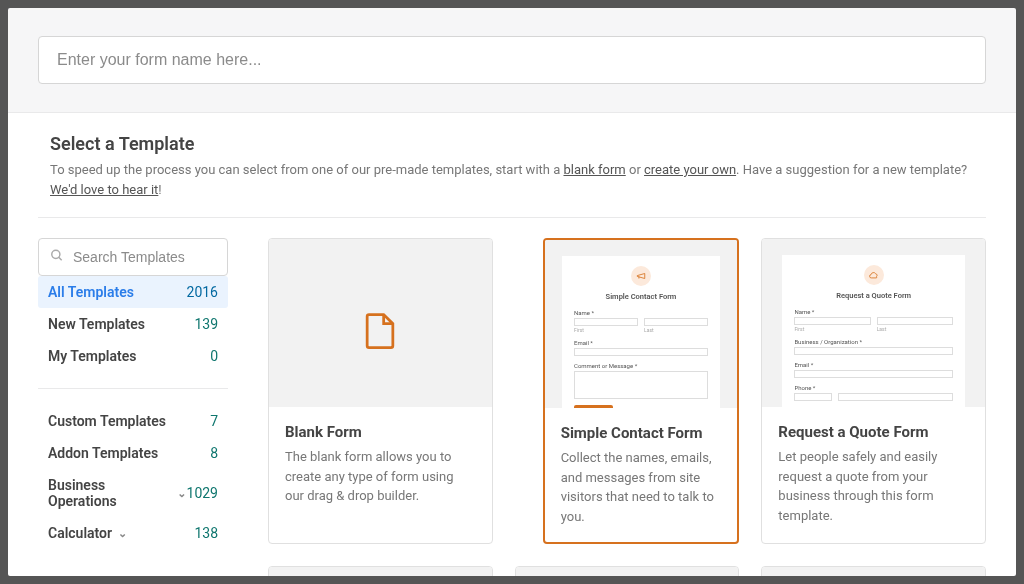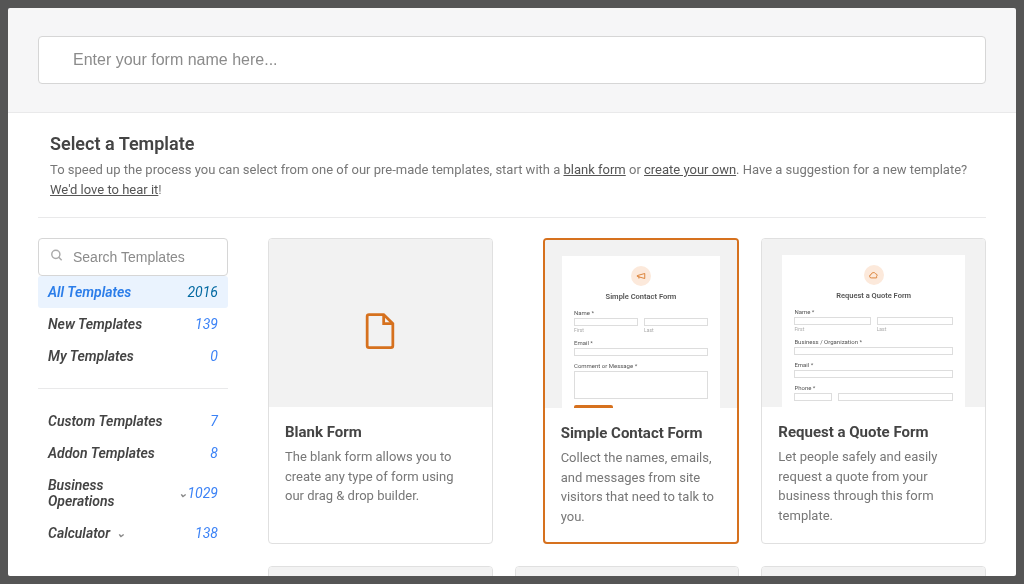--- a/index.html
+++ b/index.html
@@ -1,35 +1,35 @@
 <!DOCTYPE html>
 <html><head>
 <meta charset="utf-8">
 <style>
 * { box-sizing: border-box; margin: 0; padding: 0; }
 body { font-family: -apple-system, BlinkMacSystemFont, "Segoe UI", Roboto, Helvetica, Arial, sans-serif; background: #555; padding: 8px; overflow: hidden; }
 .modal { background: #fff; width: 100%; height: 568px; border-radius: 2px; overflow-y: auto; overflow-x: hidden; }
 .header { background: #f6f6f7; padding: 28px 30px; display: flex; align-items: center; gap: 110px; border-bottom: 1px solid #e9e9ea; }
 .header-label { font-size: 18px; font-weight: 600; color: #444; white-space: nowrap; }
-.name-input { flex: 1; padding: 14px 34px; font-size: 16px; border: 1px solid #d6d6d6; border-radius: 4px; color: #333; }
+.name-input { flex: 1; padding: 14px 18px; font-size: 16px; border: 1px solid #d6d6d6; border-radius: 4px; color: #333; }
 .name-input::placeholder { color: #8b8b8b; }
 .section { padding: 20px 30px 0 42px; }
 .section-title { font-size: 18px; font-weight: 600; color: #444; margin-bottom: 6px; }
 .section-desc { font-size: 13px; color: #777; line-height: 1.5; }
 .section-desc a { color: #555; text-decoration: underline; cursor: pointer; }
 .divider { border: none; border-top: 1px solid #e9e9ea; margin: 18px 30px 0 30px; }
 .main { display: flex; padding: 20px 30px; gap: 40px; }
 .sidebar { width: 190px; flex-shrink: 0; }
 .search-wrap { position: relative; }
 .search-icon { position: absolute; left: 12px; top: 50%; transform: translateY(-50%); color: #aaa; }
 .search-input { width: 100%; padding: 10px 12px 10px 34px; font-size: 14px; border: 1px solid #d6d6d6; border-radius: 4px; }
 .search-input::placeholder { color: #8b8b8b; }
-.cat-list { list-style: none; font-style: italic; }
+.cat-list { list-style: none; }
 .cat-item { display: flex; justify-content: space-between; align-items: center; padding: 8px 10px; font-size: 14px; color: #444; cursor: pointer; border-radius: 3px; font-weight: 600; }
-.cat-item .count { color: #3b82f6; font-weight: 400; }
+.cat-item .count { color: #0f766e; font-weight: 400; }
 .cat-item.active { background: #eaf3fe; color: #2b7de9; }
 .cat-item.active .count { color: #0369a1; }
 .cat-item .chev { margin-left: 4px; font-size: 11px; color: #888; }
 .cat-divider { border: none; border-top: 1px solid #e9e9ea; margin: 16px 0; }
 .cat-label-wrap { display: flex; align-items: center; gap: 2px; }
 .content { flex: 1; }
 .grid { display: grid; grid-template-columns: repeat(3, 1fr); gap: 22px; }
 .card { border: 1px solid #e0e0e0; border-radius: 4px; overflow: hidden; cursor: pointer; background: #fff; }
 .card.selected { border: 2px solid #d6711e; margin-left: 28px; }
 .card-preview { background: #f2f2f2; height: 168px; display: flex; align-items: flex-start; justify-content: center; padding-top: 16px; overflow: hidden; }

